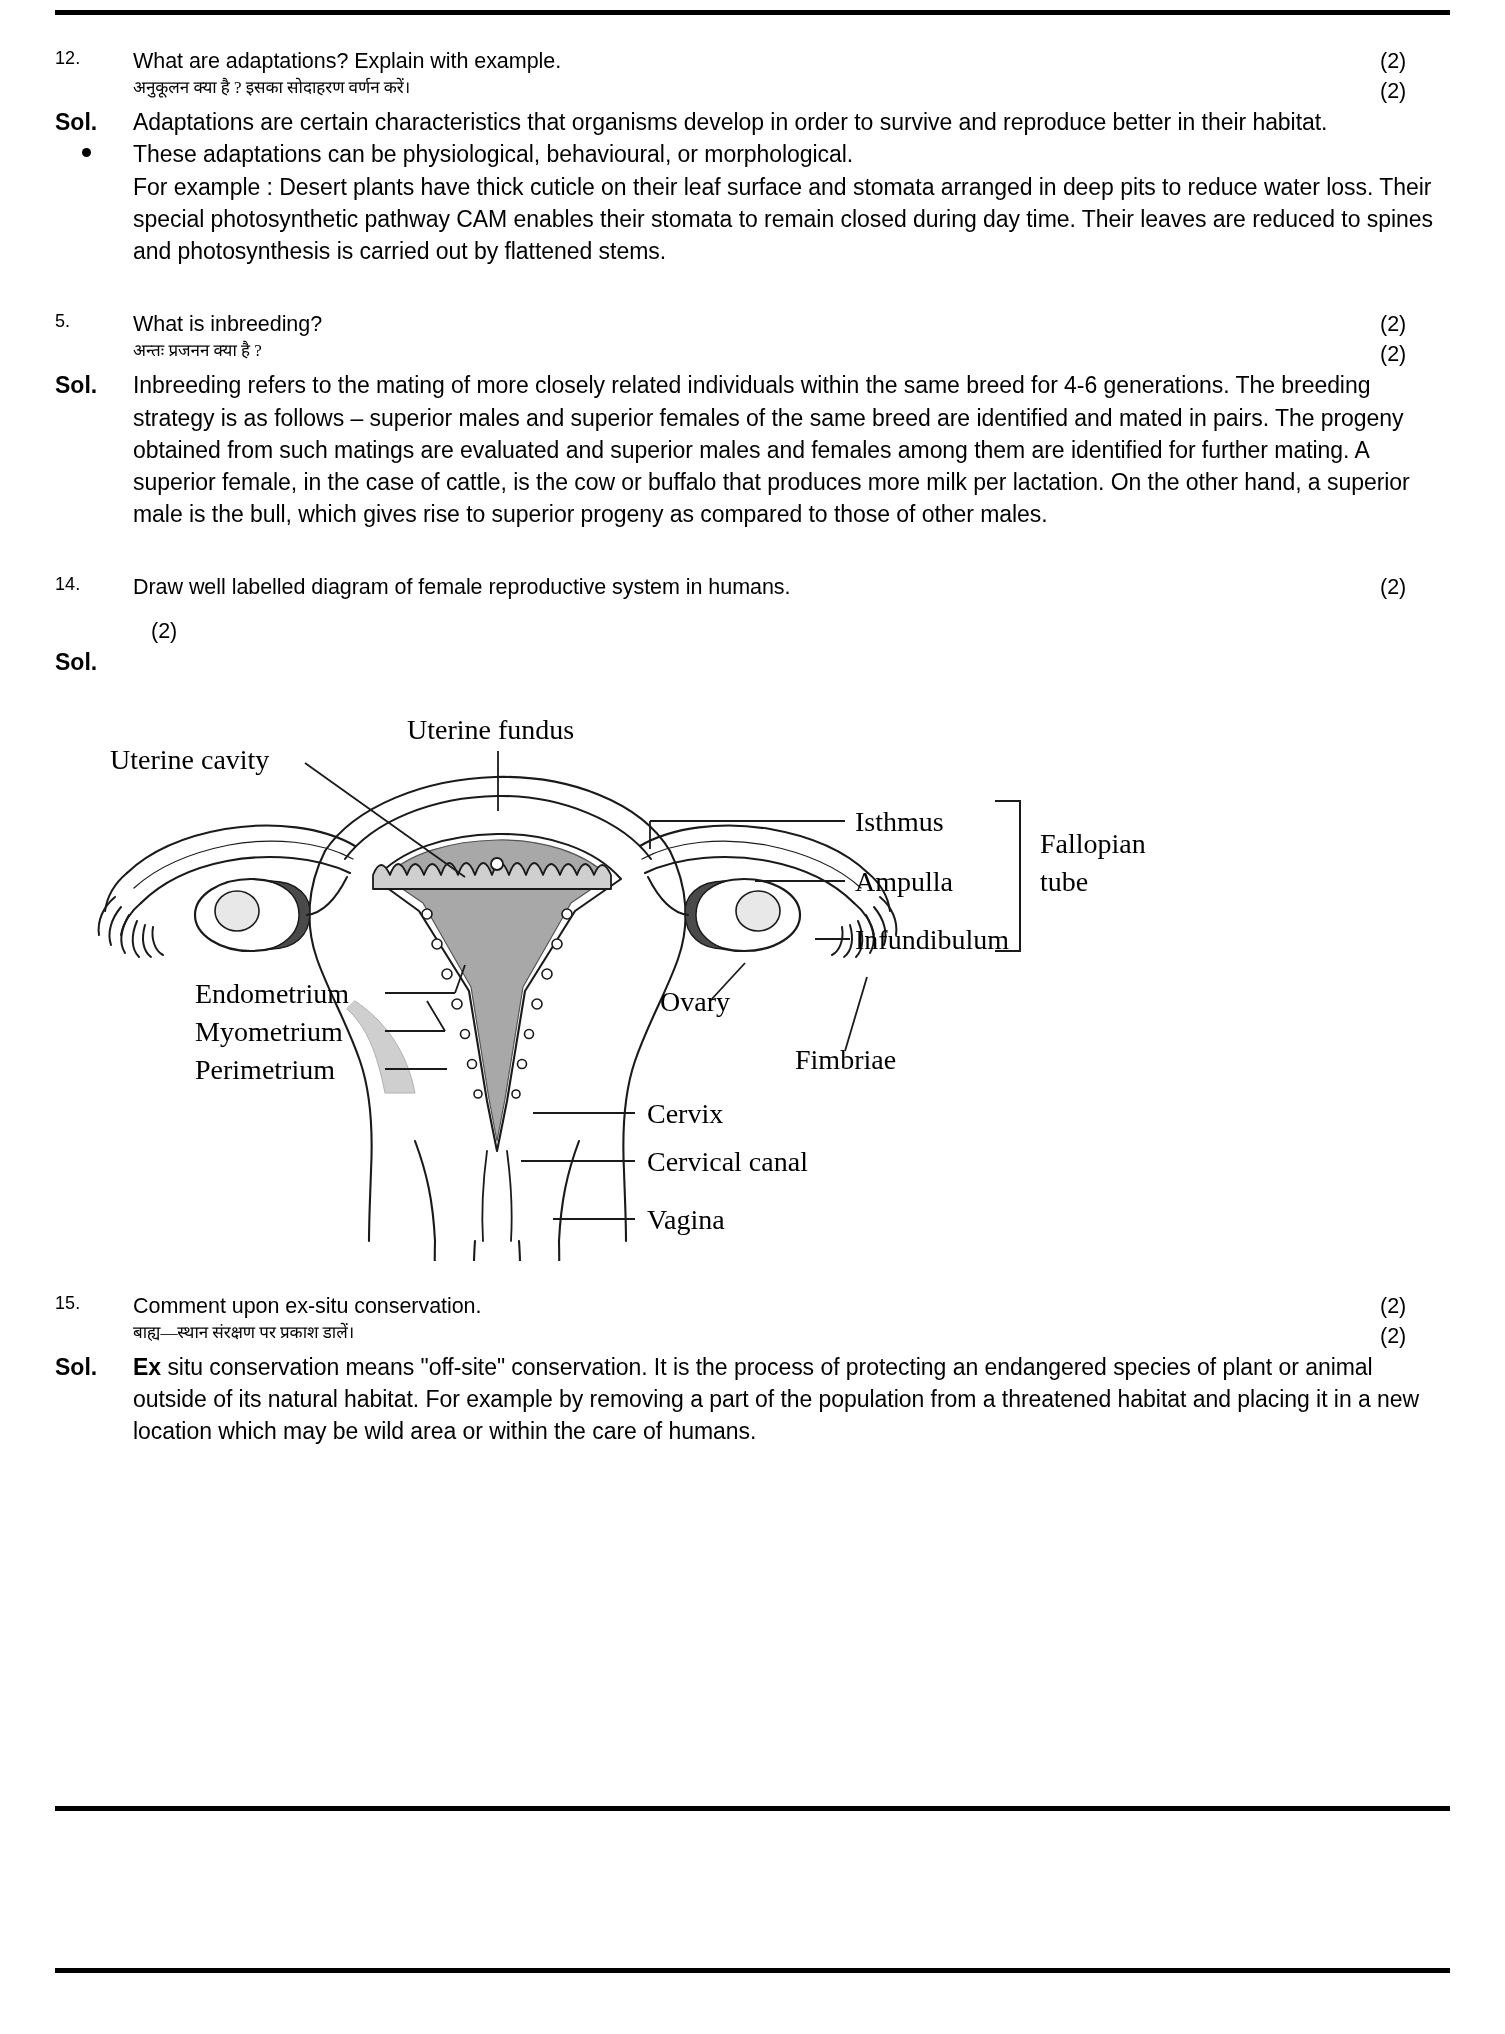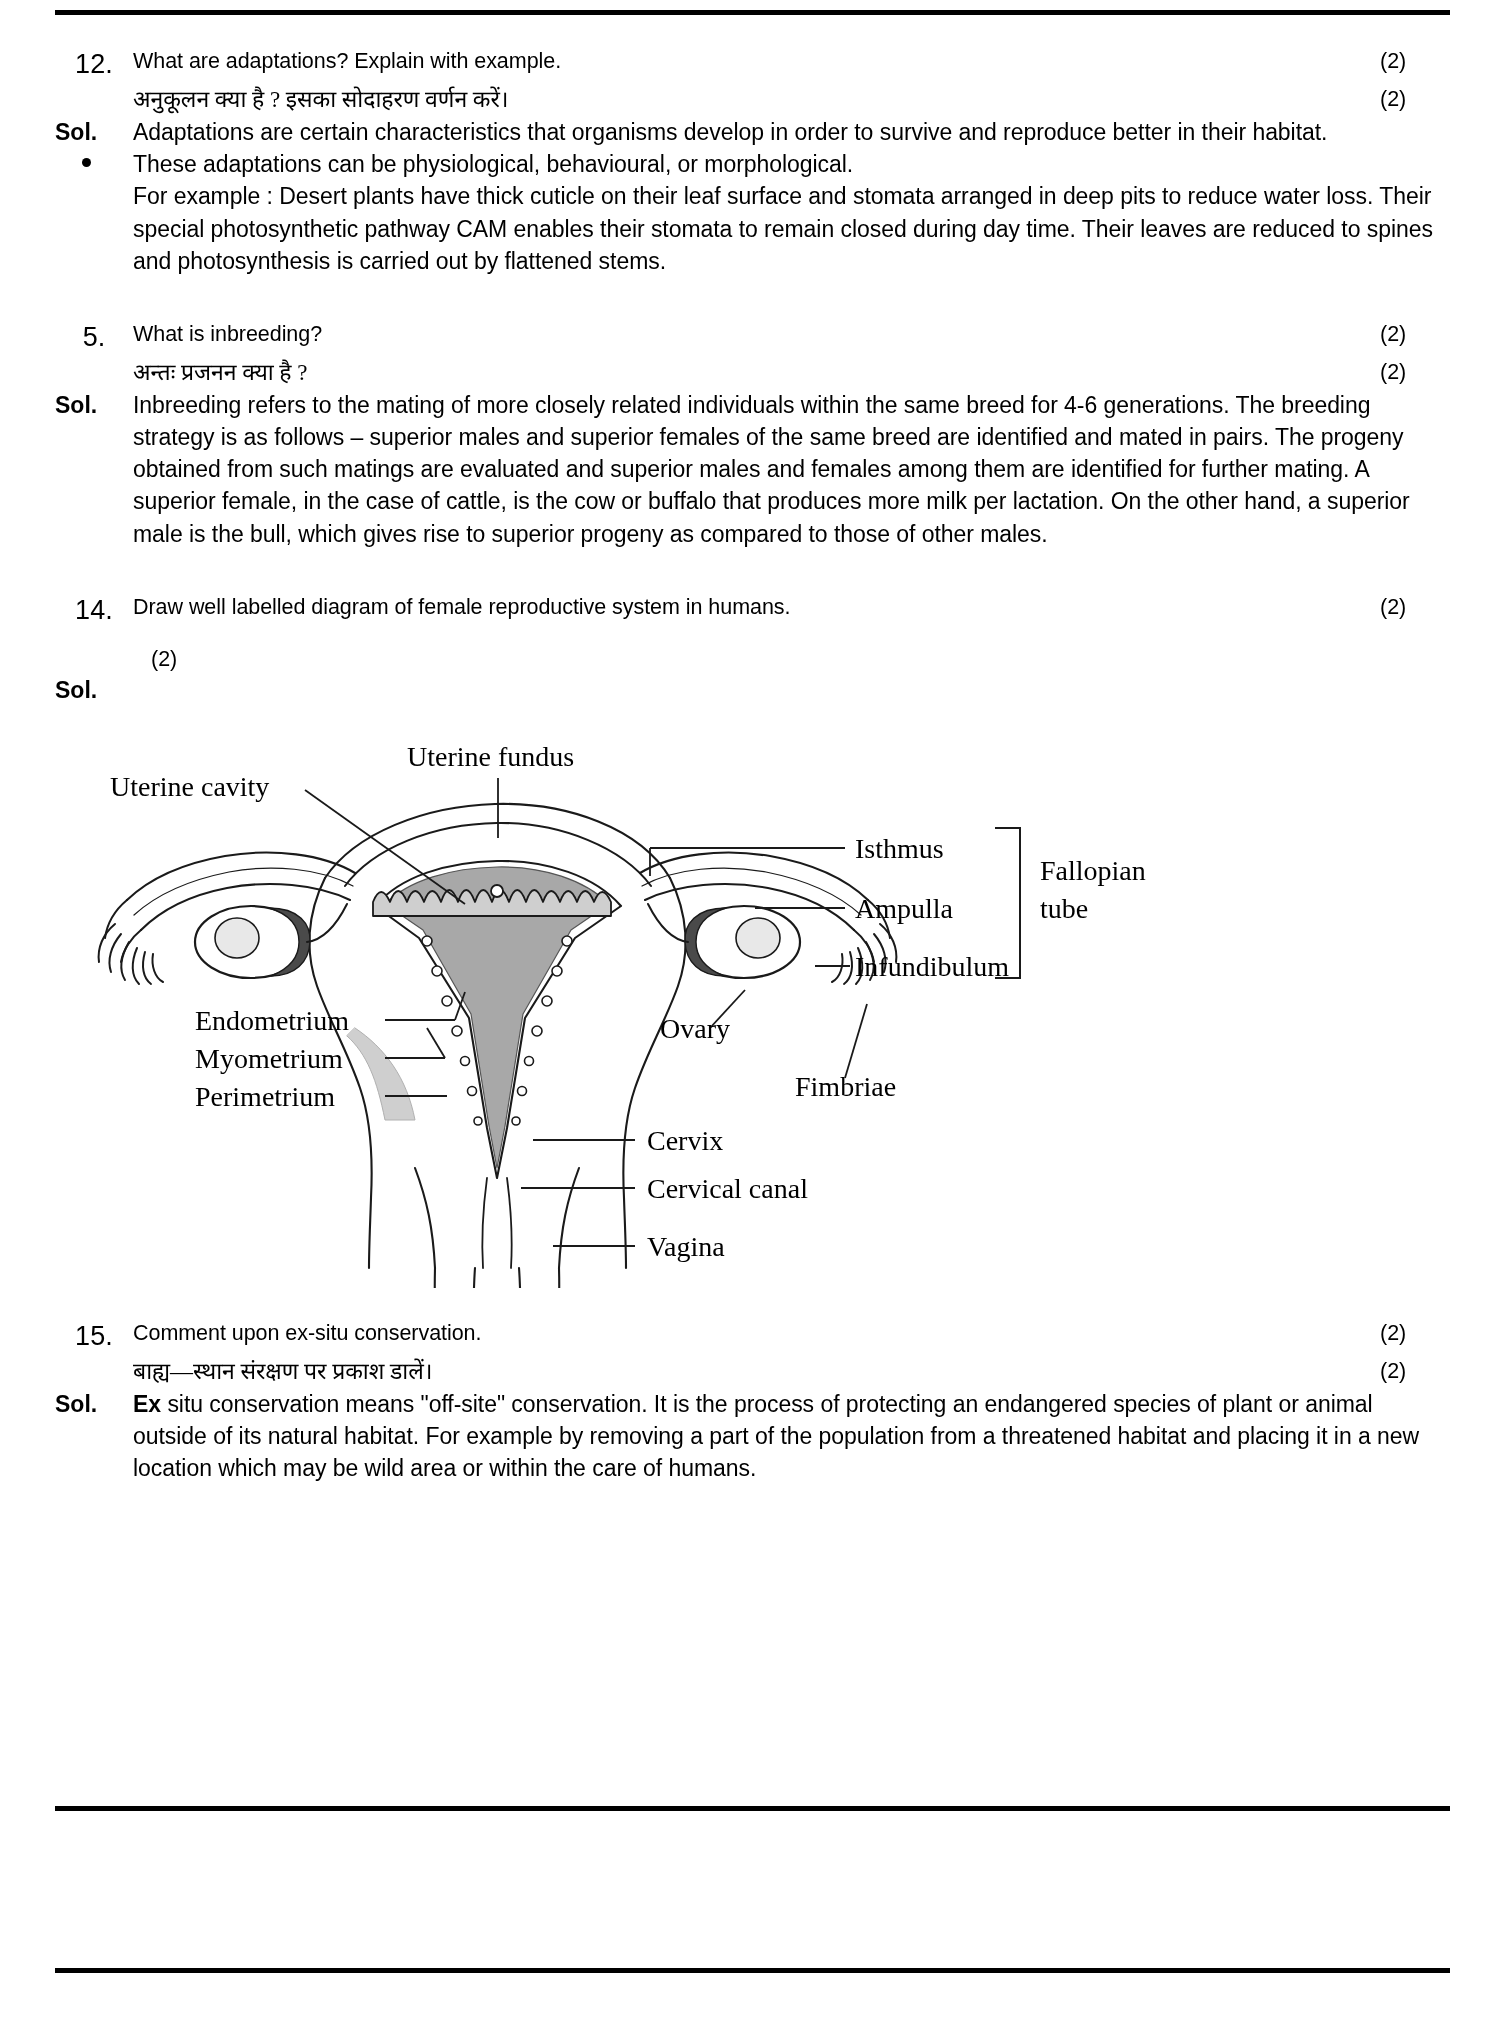--- a/index.html
+++ b/index.html
@@ -36,23 +36,22 @@
   
   .qblock{position:relative;margin-bottom:0;}
   .row{
     display:flex;
     align-items:flex-start;
     line-height:1.40;
   }
   .num{
     width:78px;
     flex:0 0 78px;
-    font-size:27px;
+    font-size:18px;
     letter-spacing:0.1px;
-    text-align:center;
   }
   .sol{
     width:78px;
     flex:0 0 78px;
     font-size:23px;
     font-weight:bold;
   }
   .body{
     flex:1 1 auto;
     font-size:21.5px;
@@ -60,21 +59,21 @@
   }
   .marks{
     flex:0 0 70px;
     width:70px;
     text-align:left;
     font-size:21.5px;
     padding-left:18px;
   }
   .hindi{
     font-family:"Liberation Serif",serif;
-    font-size:23px;
+    font-size:17px;
   }
   .para{
     font-size:23px;
     line-height:1.40;
     text-align:left;
   }
   .bulletrow{
     display:flex;
     align-items:flex-start;
     line-height:1.40;

